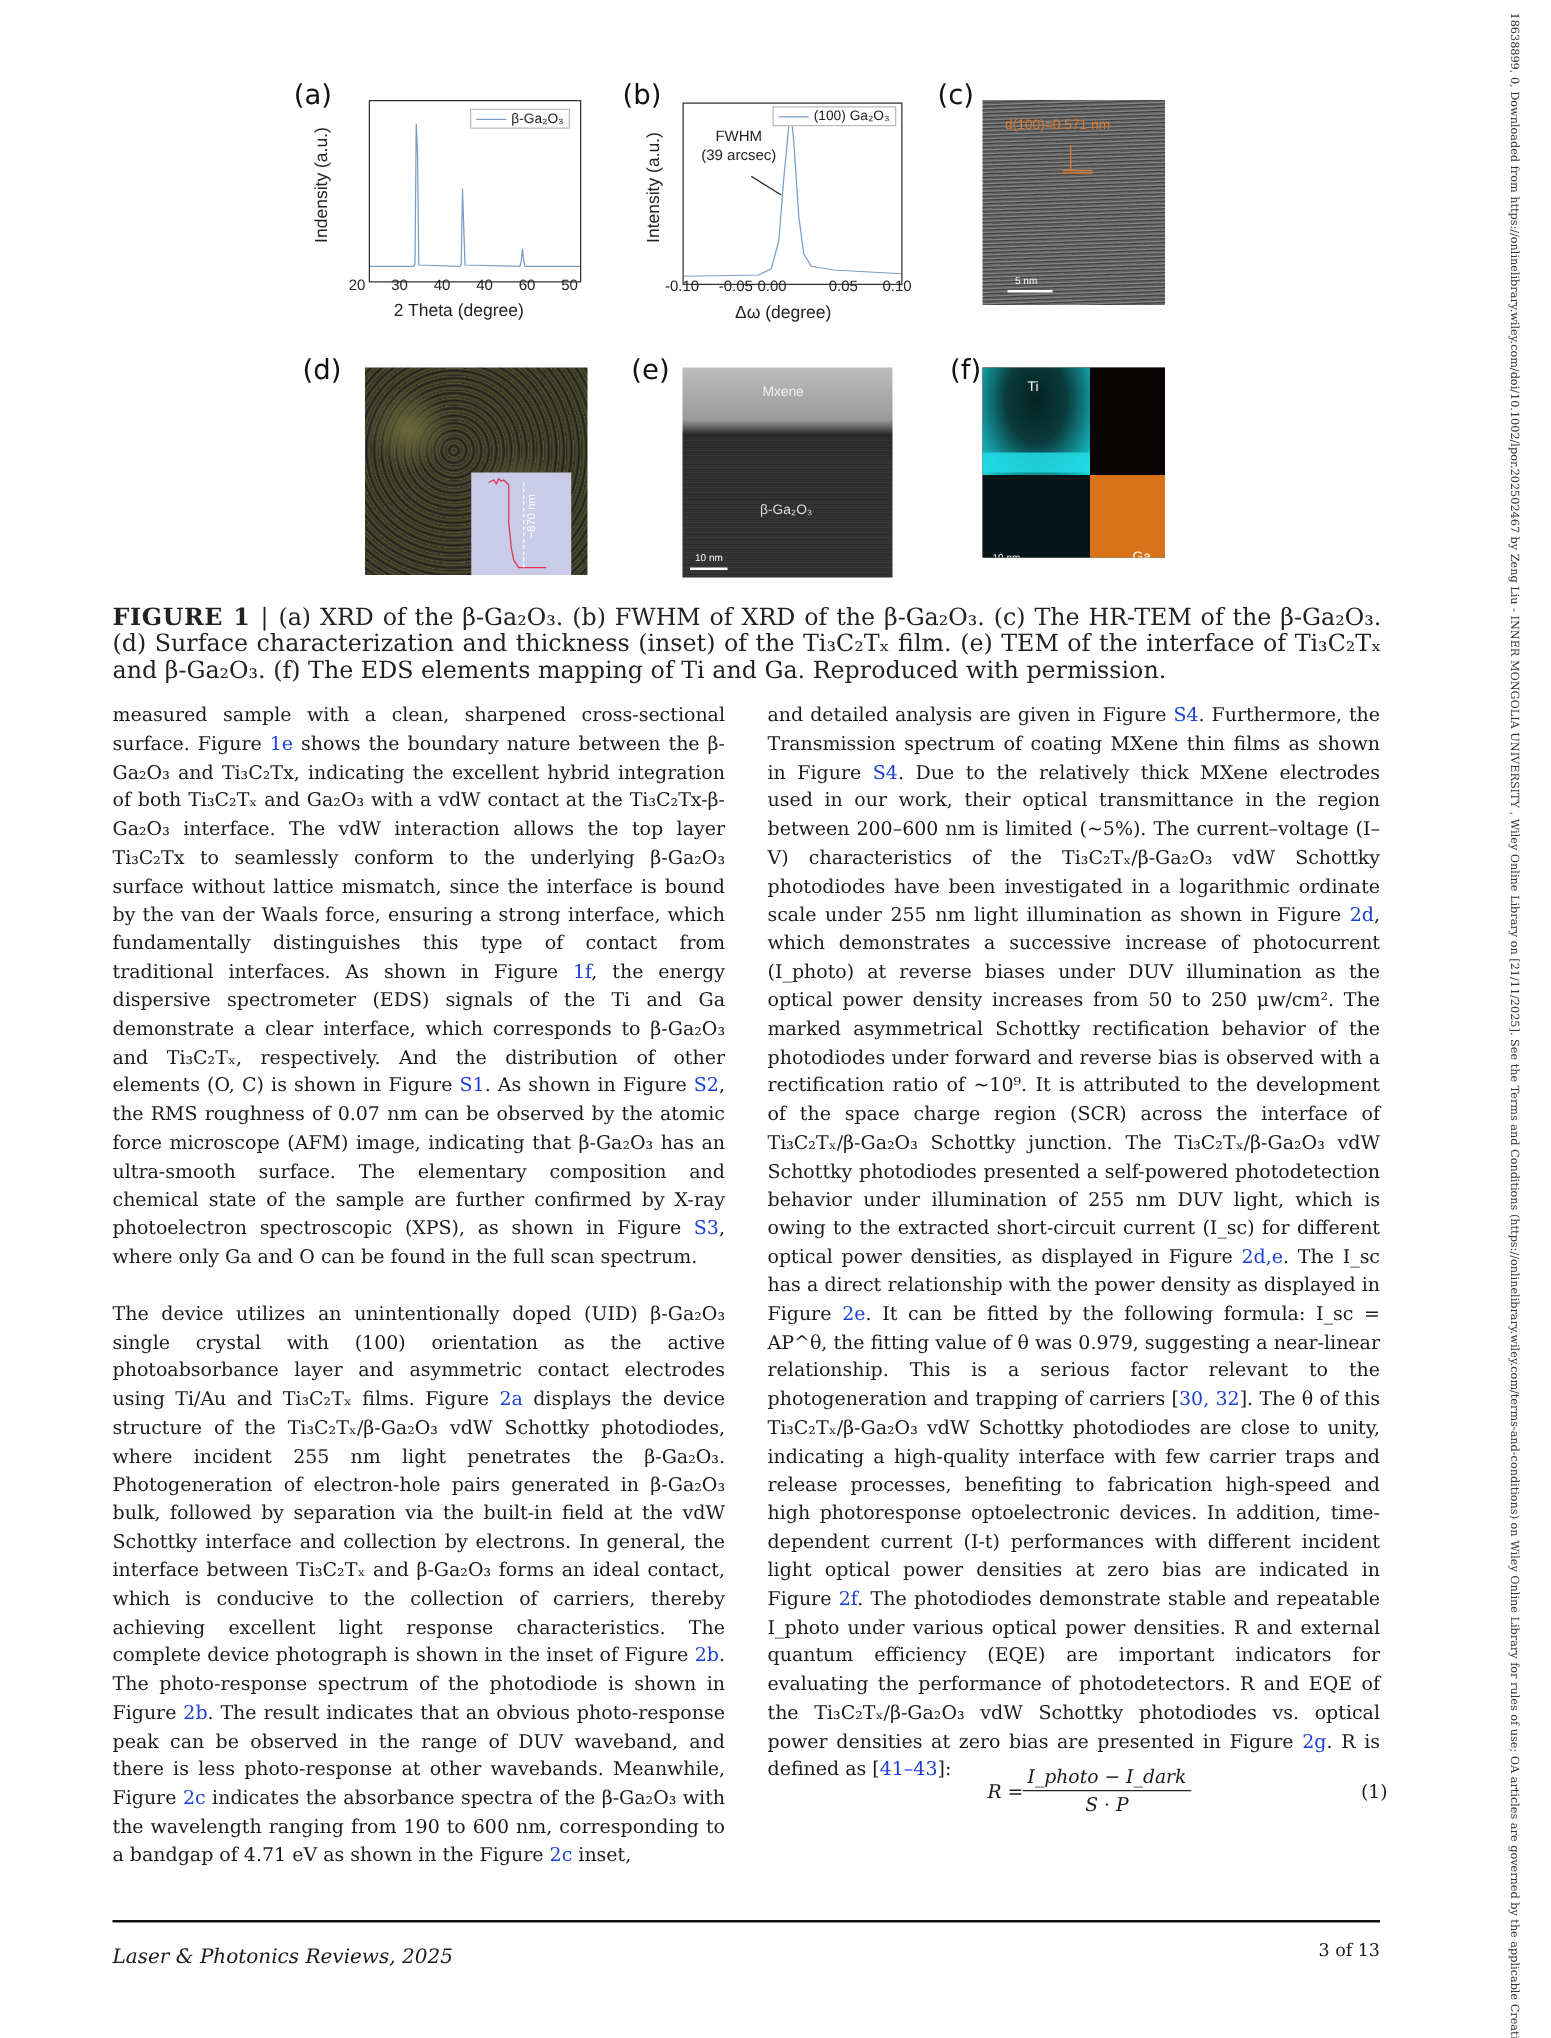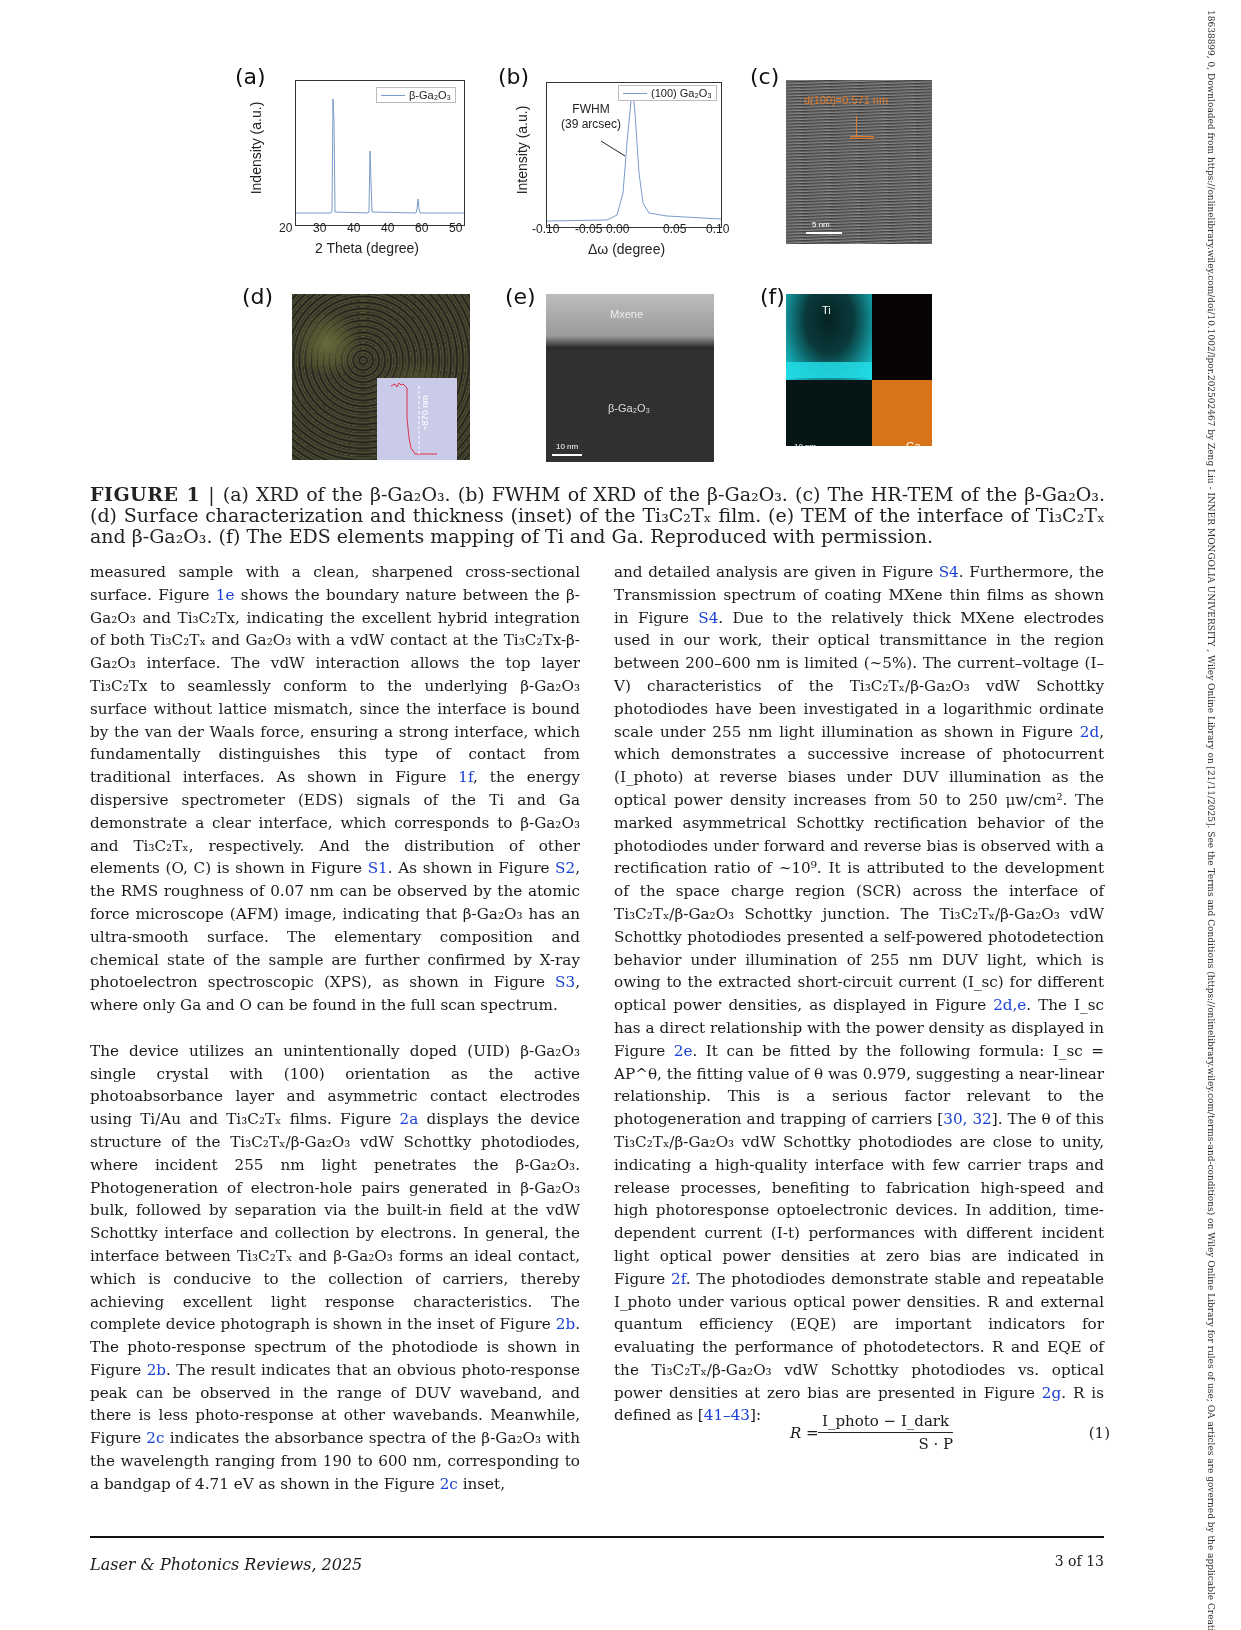--- a/index.html
+++ b/index.html
@@ -14,21 +14,21 @@
   .legend .swatch { width: 24px; height: 0; border-top: 1px solid #7a9cc9; display: inline-block; }
   .img-panel { position: absolute; overflow: hidden; }
   .caption { position: absolute; left: 90px; top: 484px; width: 1015px; font-size: 19px; line-height: 21px; text-align: justify; color: #222; }
   .caption .fig { font-weight: bold; letter-spacing: 0.5px; margin-right: 8px; }
   .caption .bar { margin-right: 8px; }
   .col { position: absolute; top: 561px; width: 490px; font-size: 15.2px; line-height: 22.8px; text-align: justify; }
   .col p { margin-bottom: 22.8px; }
   .link { color: #1a3fd6; }
   .equation { position: absolute; left: 790px; top: 1412px; width: 320px; font-size: 15px; }
   .eq-num { position: absolute; right: 0; top: 12px; }
-  .frac { position: absolute; left: 28px; top: 0; text-align: right; }
+  .frac { position: absolute; left: 28px; top: 0; text-align: center; font-style: italic; }
   .frac .num { border-bottom: 1px solid #222; padding: 0 4px 2px; }
   .frac .den { padding-top: 2px; }
   .footer-rule { position: absolute; left: 90px; top: 1536px; width: 1014px; height: 2px; background: #111; }
   .footer-left { position: absolute; left: 90px; top: 1555px; font-size: 16px; font-style: italic; }
   .footer-right { position: absolute; right: 137px; top: 1553px; font-size: 14px; }
   .side-note { position: absolute; left: 1200px; top: 10px; width: 1560px; height: 20px; transform-origin: 0 0; transform: rotate(90deg) translate(0, -16px); font-size: 9px; color: #333; white-space: nowrap; font-family: "DejaVu Serif", serif; }
 </style>
 </head>
 <body>
 

